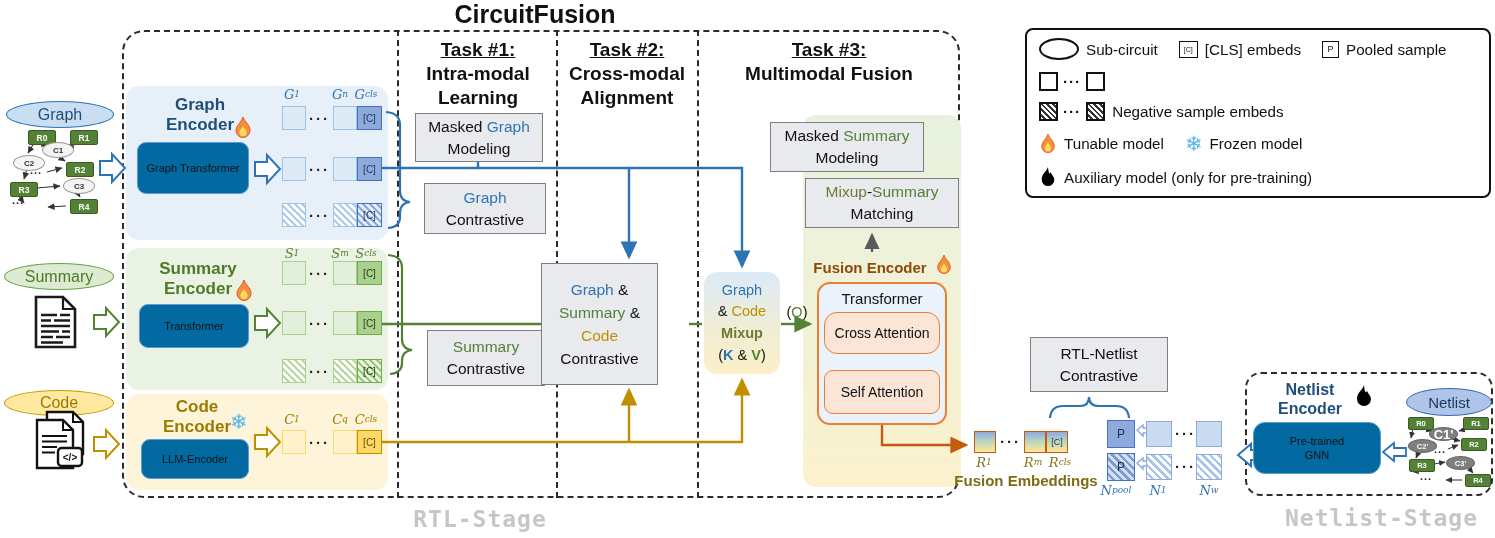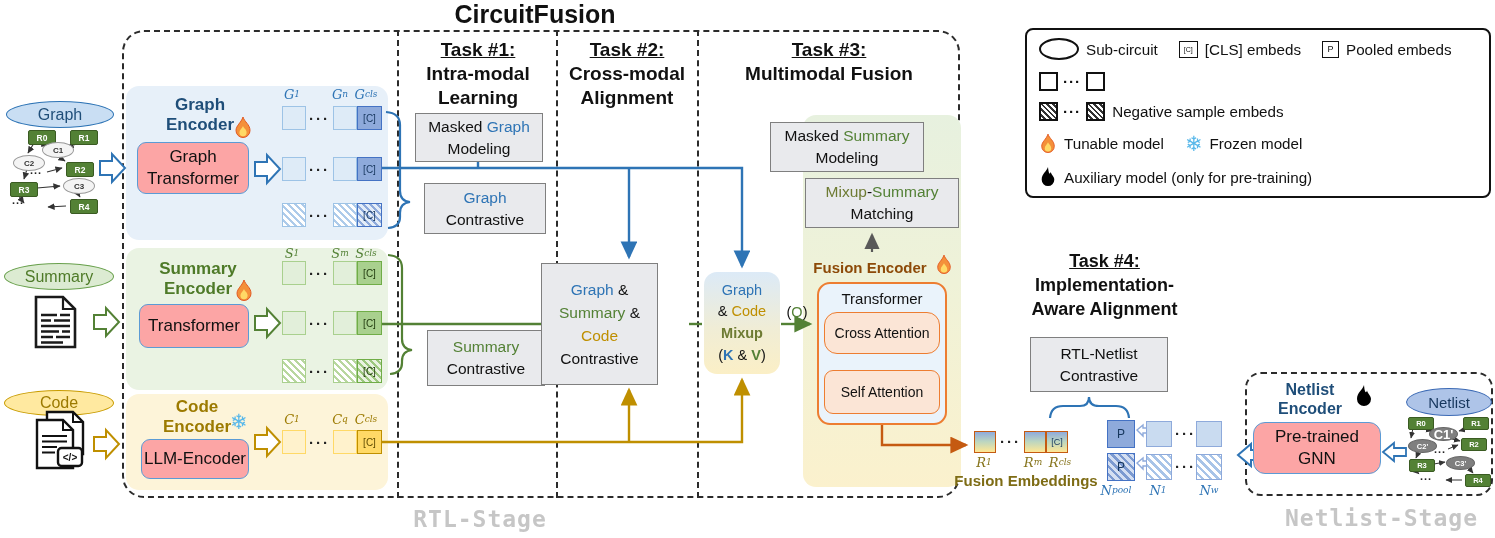--- a/index.html
+++ b/index.html
@@ -27,21 +27,21 @@
 .gsq{background:#E2EFDA;border-color:#A9D08E}
 .gcls{background:#A9D08E;border-color:#70AD47;color:#223B0F}
 .gsqh{background:repeating-linear-gradient(45deg,#fff 0 3px,#B8D79F 3px 5px);border-color:#A9D08E}
 .gclsh{background:repeating-linear-gradient(45deg,#E9F3E0 0 3px,#9CC77E 3px 5px);border-color:#70AD47;color:#223B0F}
 .ysq{background:#FFF2CC;border-color:#FFD966}
 .ycls{background:#FFD966;border-color:#BF8F00;color:#5F4B00}
 .dots{font-size:15px;font-weight:bold;letter-spacing:2px;color:#222;padding:0 3px;white-space:nowrap}
 .mt{font-family:"DejaVu Serif",serif;font-style:italic;font-size:13px;white-space:nowrap}
 .mt sub{font-size:9px}
 .enc-title{font-weight:bold;font-size:17px;line-height:20px}
-.modelbox{background:#fca5a5;border:1.6px solid #5B9BD5;border-radius:9px;font-size:17px;line-height:1.3;z-index:3}
+.modelbox{background:#0369a1;border:1.6px solid #5B9BD5;border-radius:9px;font-size:11px;line-height:1.3;z-index:3}
 .node{position:absolute;background:#538135;border:1px solid #3A5B22;color:#fff;font-size:8.5px;font-weight:bold;display:flex;align-items:center;justify-content:center;z-index:4;border-radius:2px}
 .cloud{position:absolute;border:1px solid #999;border-radius:50%;font-size:8px;font-weight:bold;display:flex;align-items:center;justify-content:center;z-index:4;background:#F4F4F4;color:#333}
 .cloudg{background:#7F7F7F;border-color:#666;color:#fff}
 .mdots{position:absolute;font-size:11px;font-weight:bold;color:#222;z-index:4;letter-spacing:1px}
 .ellipse{border-radius:50%;border:1.6px solid;display:flex;align-items:center;justify-content:center;font-size:16px;z-index:3}
 .stage{font-family:"DejaVu Sans Mono",monospace;font-weight:bold;font-size:23px;color:#C6C6C6;letter-spacing:1px;white-space:nowrap}
 .nsq{position:absolute;box-sizing:border-box;z-index:3}
 .np{background:#8EAADB;border:1.5px solid #4472C4;color:#17375E;display:flex;align-items:center;justify-content:center;font-size:12px}
 .nph{background:repeating-linear-gradient(45deg,#D4DFF2 0 3px,#7C9AD0 3px 5.5px);border:1.5px solid #4472C4;color:#17375E;display:flex;align-items:center;justify-content:center;font-size:12px}
 .nl{background:#C9DBF0;border:1.5px solid #8EAADB}
@@ -75,25 +75,20 @@
   </div>
   <div class="abs col taskh" style="left:558px;top:36px;width:138px;height:76px">
     <span class="u">Task #2:</span>
     <span>Cross-modal</span>
     <span>Alignment</span>
   </div>
   <div class="abs col taskh" style="left:700px;top:36px;width:258px;height:52px">
     <span class="u">Task #3:</span>
     <span>Multimodal Fusion</span>
   </div>
-  <div class="abs col taskh" style="left:1022px;top:248px;width:165px;height:74px;font-size:18px">
-    <span class="u">Task #4:</span>
-    <span>Implementation-</span>
-    <span>Aware Alignment</span>
-  </div>
 
   <div class="abs ellipse" style="left:6px;top:101px;width:108px;height:27px;background:#C9DEF3;border-color:#2E74B5;color:#1F4E79">
       <span>Graph</span>
     </div>
 
   <div>
     <div class="node" style="left:28px;top:130px;width:26px;height:13px">R0</div>
     <div class="node" style="left:70px;top:130px;width:26px;height:13px">R1</div>
     <div class="cloud" style="left:42px;top:142px;width:30px;height:14px">C1</div>
     <div class="cloud" style="left:13px;top:155px;width:30px;height:14px">C2</div>
@@ -368,21 +363,21 @@
     <div class="mdots" style="left:1420px;top:470px">...</div>
   </div>
 
   <div class="abs col" style="left:1025px;top:28px;width:466px;height:170px;border:2.2px solid #111;border-radius:8px;align-items:stretch;justify-content:space-between;padding:8px 12px;z-index:3">
     <div class="leg-row">
       <div style="width:36px;height:18px;border:2px solid #111;border-radius:50%;background:#fff;flex:0 0 auto"></div>
       <span>Sub-circuit</span>
       <div class="ctr" style="width:17px;height:15px;border:1.8px solid #111;font-size:7px;margin-left:14px;flex:0 0 auto">[C]</div>
       <span>[CLS] embeds</span>
       <div class="ctr" style="width:15px;height:15px;border:1.8px solid #111;font-size:9px;margin-left:14px;flex:0 0 auto">P</div>
-      <span>Pooled embeds</span>
+      <span>Pooled sample</span>
     </div>
     <div class="leg-row">
       <div class="leg-sq"></div>
       <span class="leg-dots">···</span>
       <div class="leg-sq"></div>
     </div>
     <div class="leg-row">
       <div class="leg-sqh"></div>
       <span class="leg-dots">···</span>
       <div class="leg-sqh"></div>

